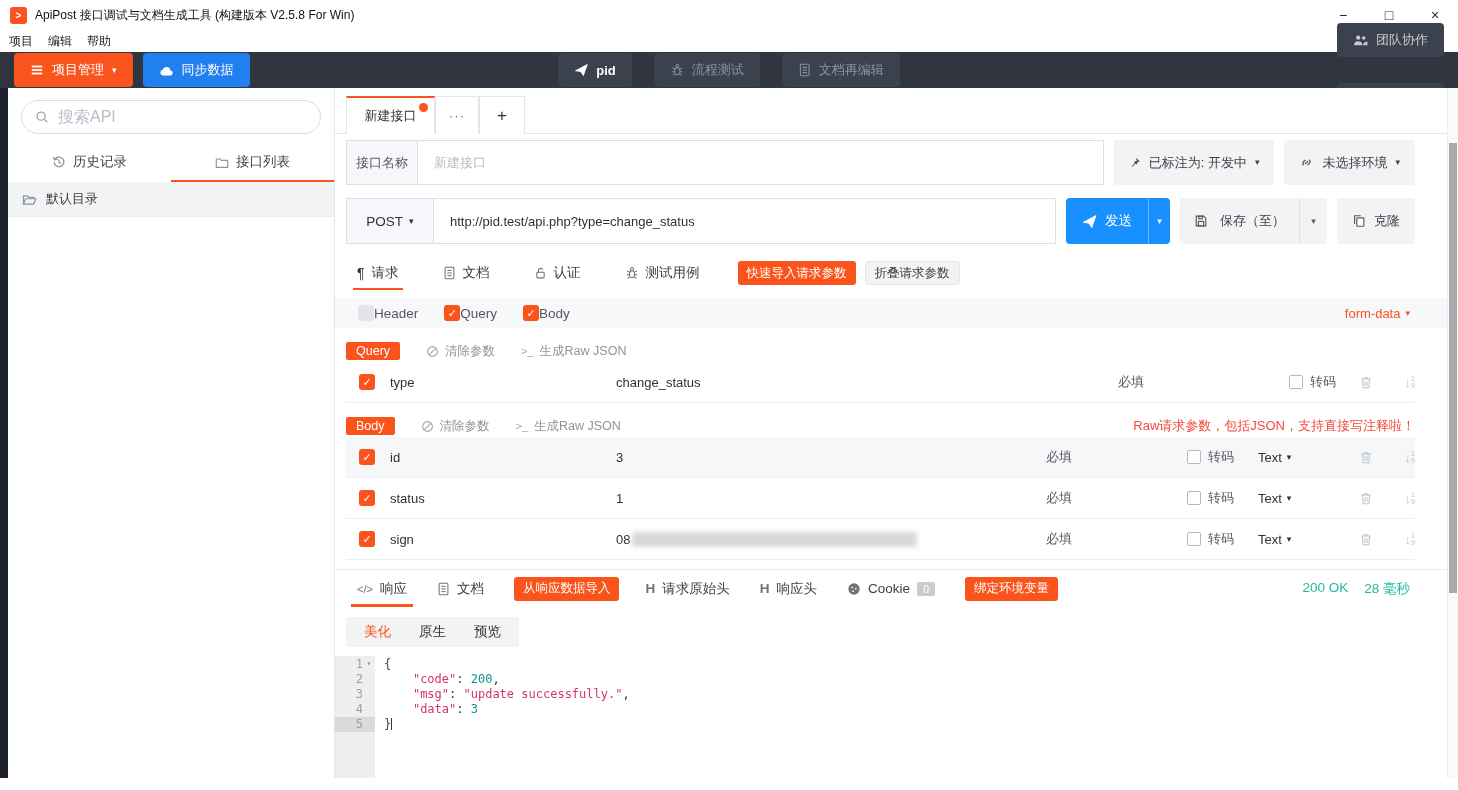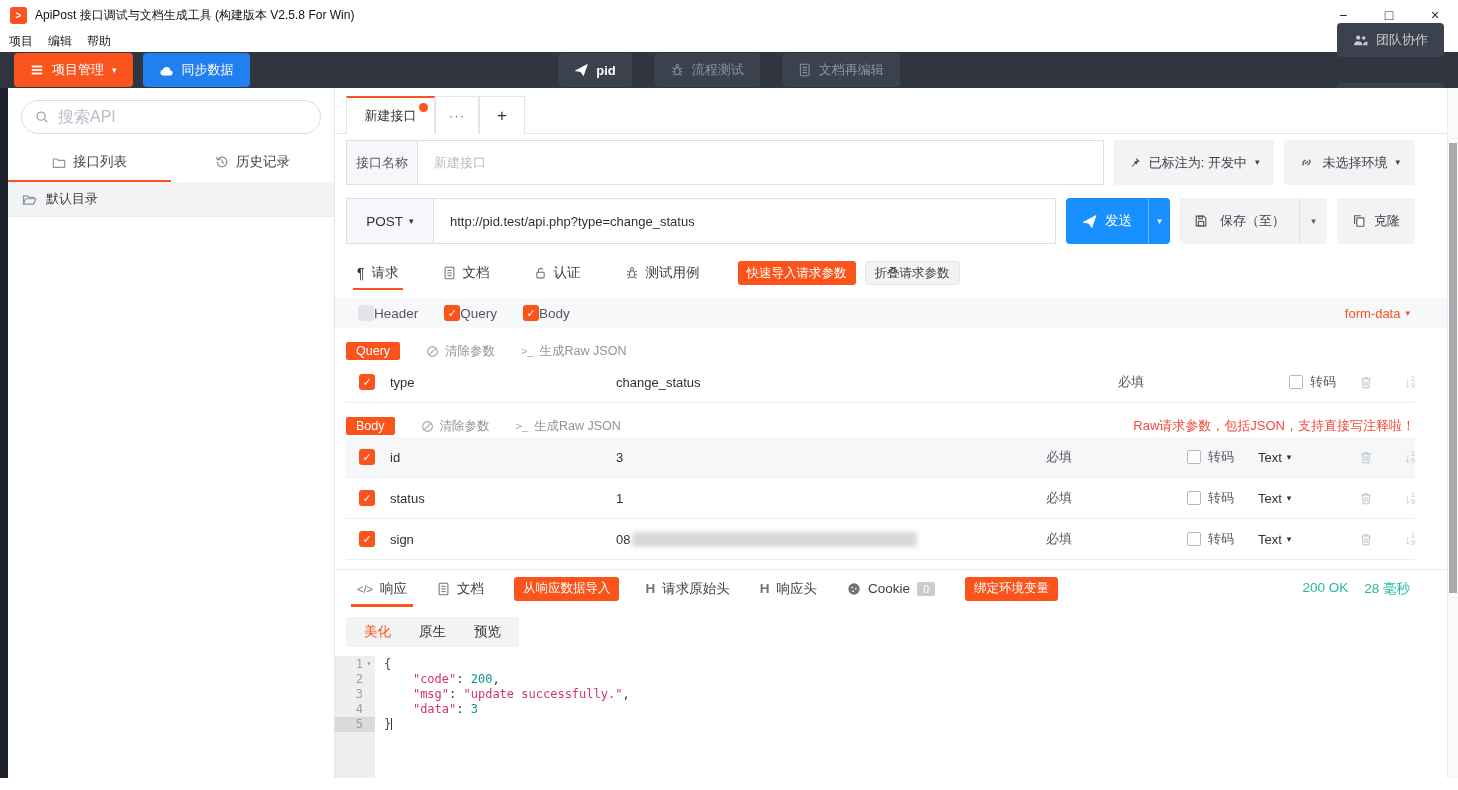--- a/index.html
+++ b/index.html
@@ -260,39 +260,39 @@
         <svg width="14" height="14" viewBox="0 0 16 16">
             <g stroke="#9aa1ad" stroke-width="1.5" fill="none">
               <circle cx="7" cy="7" r="4.6"></circle>
               <line x1="10.6" y1="10.6" x2="14" y2="14"></line>
             </g>
           </svg>
       </span>
       <input type="text" placeholder="搜索API" style="">
     </div>
     <div class="side-tabs">
-      <div class="side-tab active">
-        <span class="si">
-          <svg width="14" height="13" viewBox="0 0 16 14">
-              <path d="M1.5 3 h4.3 l1.4 1.6 h7.3 v8 h-13 z" stroke="#8d939e" stroke-width="1.3" fill="none"></path>
-            </svg>
-        </span>
-        <span>接口列表</span>
-      </div>
       <div class="side-tab">
         <span class="si">
           <svg width="14" height="14" viewBox="0 0 16 16">
               <g stroke="#8d939e" stroke-width="1.4" fill="none">
                 <path d="M3.2 5.2 A5.5 5.5 0 1 1 2.5 8"></path>
                 <path d="M1.2 2.5 L3.2 5.6 L6.4 4.4" fill="none"></path>
                 <path d="M8 5 V8.3 L10.3 9.6"></path>
               </g>
             </svg>
         </span>
         <span>历史记录</span>
+      </div>
+      <div class="side-tab active">
+        <span class="si">
+          <svg width="14" height="13" viewBox="0 0 16 14">
+              <path d="M1.5 3 h4.3 l1.4 1.6 h7.3 v8 h-13 z" stroke="#8d939e" stroke-width="1.3" fill="none"></path>
+            </svg>
+        </span>
+        <span>接口列表</span>
       </div>
     </div>
     <div class="folder-row">
       <span class="si">
         <svg width="15" height="13" viewBox="0 0 16 14">
             <g stroke="#8d939e" stroke-width="1.3" fill="none">
               <path d="M1.5 12 V3 h4.3 l1.4 1.6 h6.3"></path>
               <path d="M1.5 12 L3.8 6.2 h11 L12.5 12 z"></path>
             </g>
           </svg>

